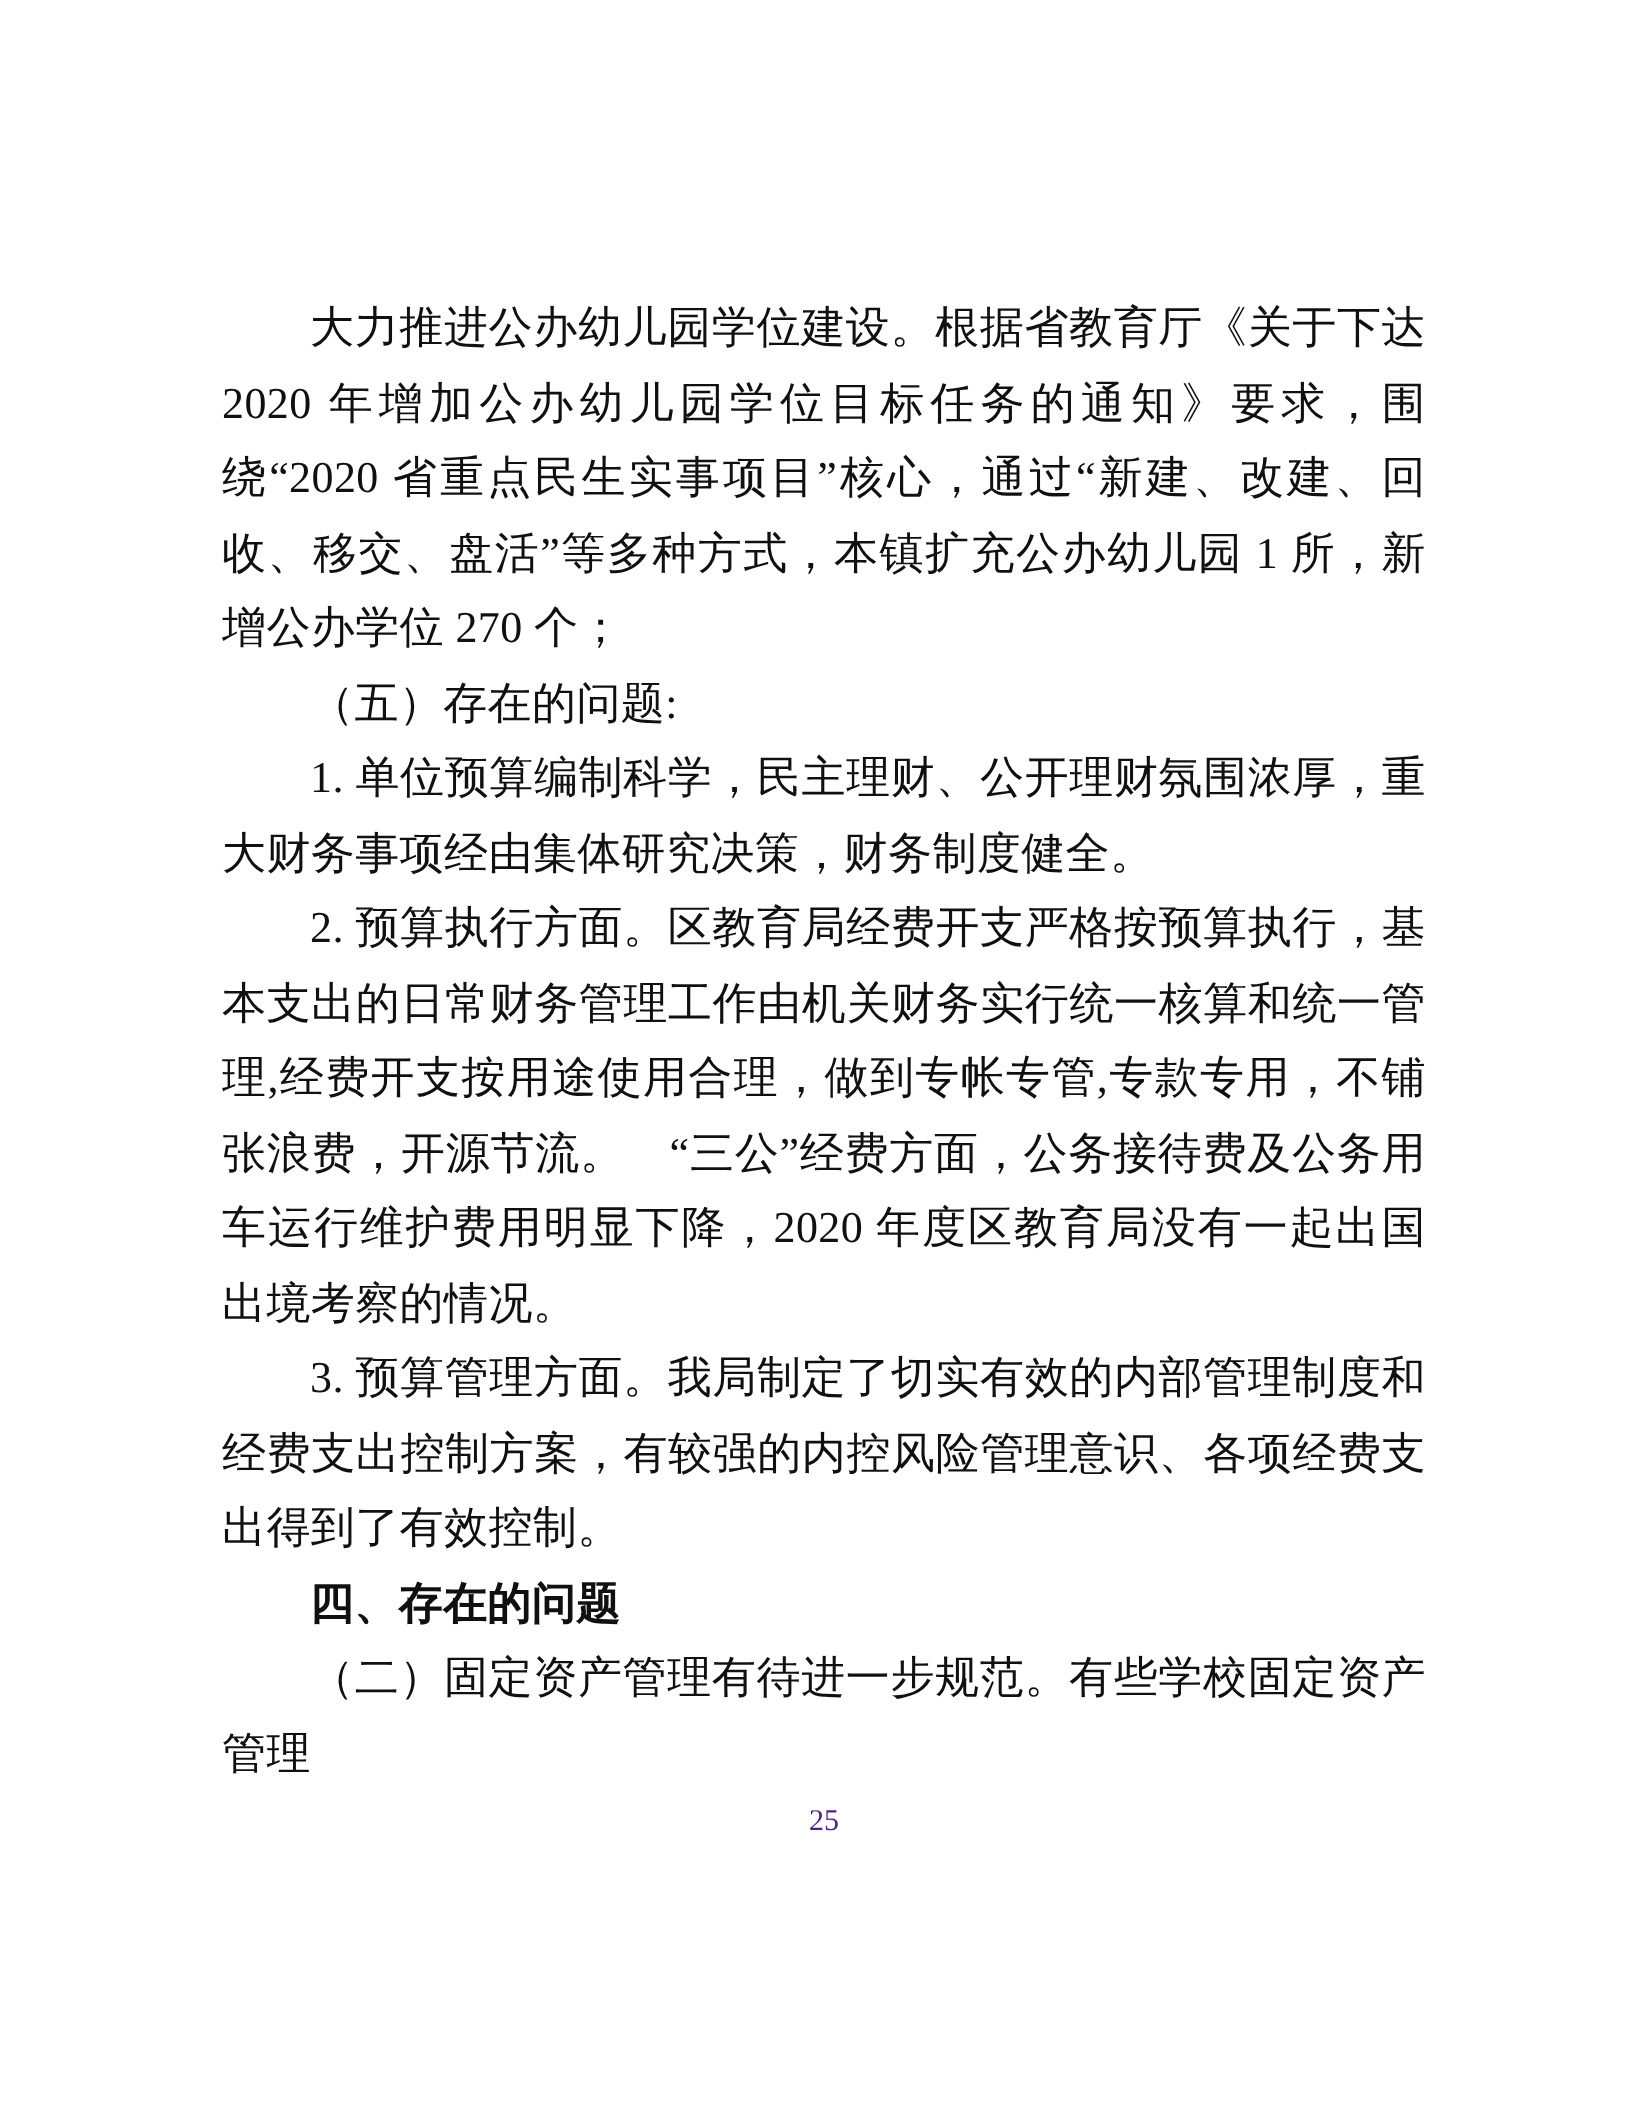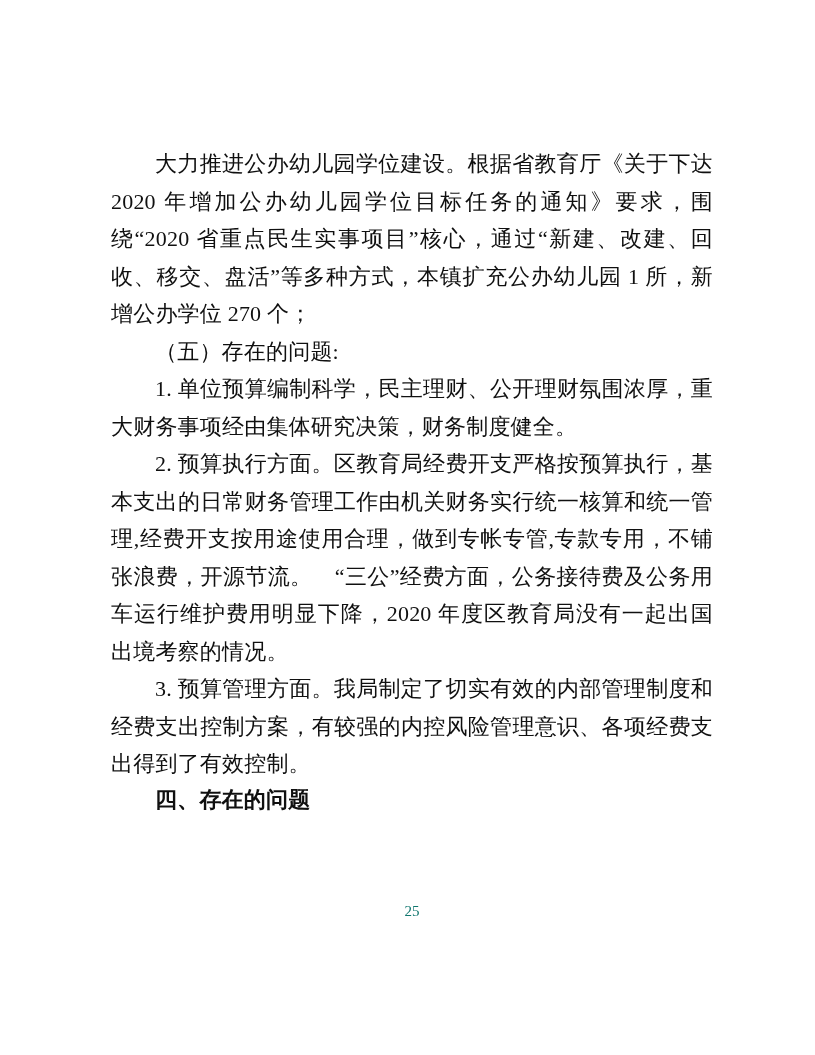--- a/index.html
+++ b/index.html
@@ -30,41 +30,42 @@
   }
   .content p {
     margin: 0;
     padding: 0;
     text-indent: 2em;
   }
   .section-heading {
     margin: 0;
     padding: 0;
     text-indent: 2em;
-    font-family: Liberation Mono, monospace;
+    font-family: Liberation Sans, sans-serif;
     font-weight: bold;
     font-size: 22px;
     line-height: 37.5px;
   }
   .page-footer {
     position: absolute;
     top: 903px;
     left: 111px;
     width: 602px;
     text-align: center;
     font-size: 15px;
-    color: #0f766e;
+    color: #4c1d95;
   }
 </style>
 </head>
 <body>
 
 <div class="page">
   <div class="content">
     <p>大力推进公办幼儿园学位建设。根据省教育厅《关于下达 2020 年增加公办幼儿园学位目标任务的通知》要求，围绕“2020 省重点民生实事项目”核心，通过“新建、改建、回收、移交、盘活”等多种方式，本镇扩充公办幼儿园 1 所，新增公办学位 270 个；</p>
     <p>（五）存在的问题:</p>
     <p>1. 单位预算编制科学，民主理财、公开理财氛围浓厚，重大财务事项经由集体研究决策，财务制度健全。</p>
     <p>2. 预算执行方面。区教育局经费开支严格按预算执行，基本支出的日常财务管理工作由机关财务实行统一核算和统一管理,经费开支按用途使用合理，做到专帐专管,专款专用，不铺张浪费，开源节流。　“三公”经费方面，公务接待费及公务用车运行维护费用明显下降，2020 年度区教育局没有一起出国出境考察的情况。</p>
     <p>3. 预算管理方面。我局制定了切实有效的内部管理制度和经费支出控制方案，有较强的内控风险管理意识、各项经费支出得到了有效控制。</p>
     <p class="section-heading">四、存在的问题</p>
+    <p>（二）固定资产管理有待进一步规范。有些学校固定资产管理</p>
   </div>
   <div class="page-footer">25</div>
 </div>
 
 </body></html>

